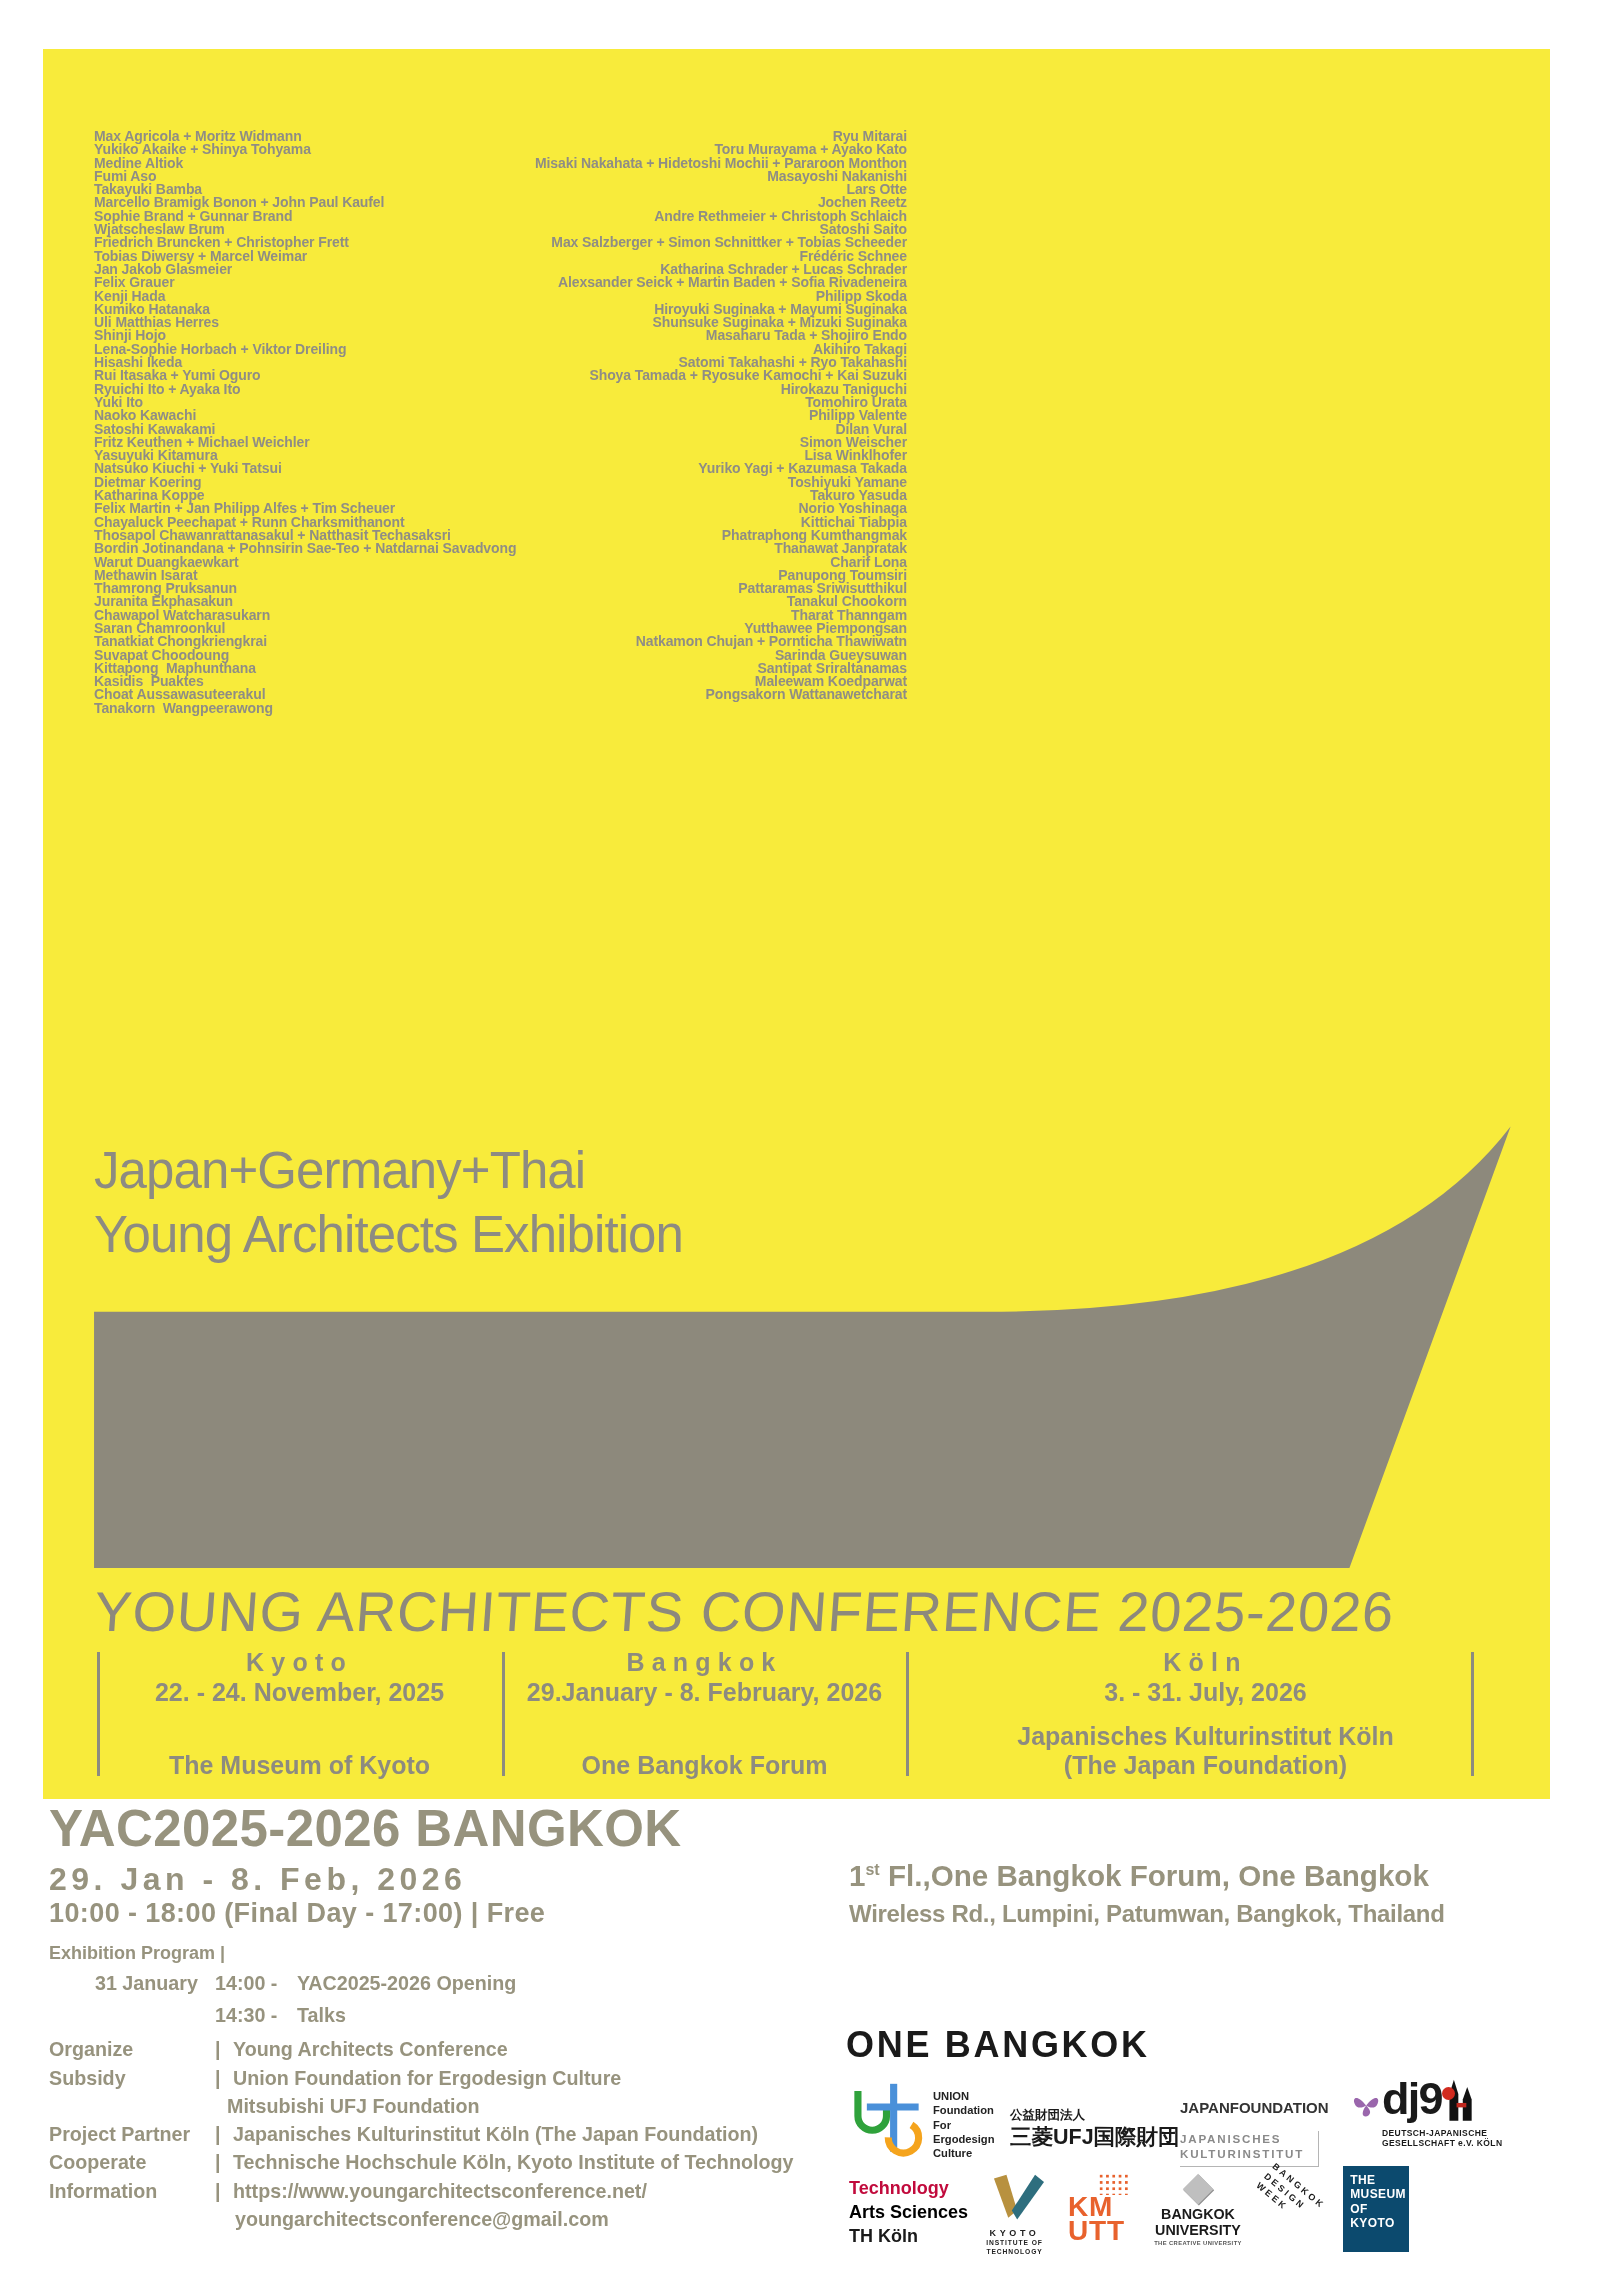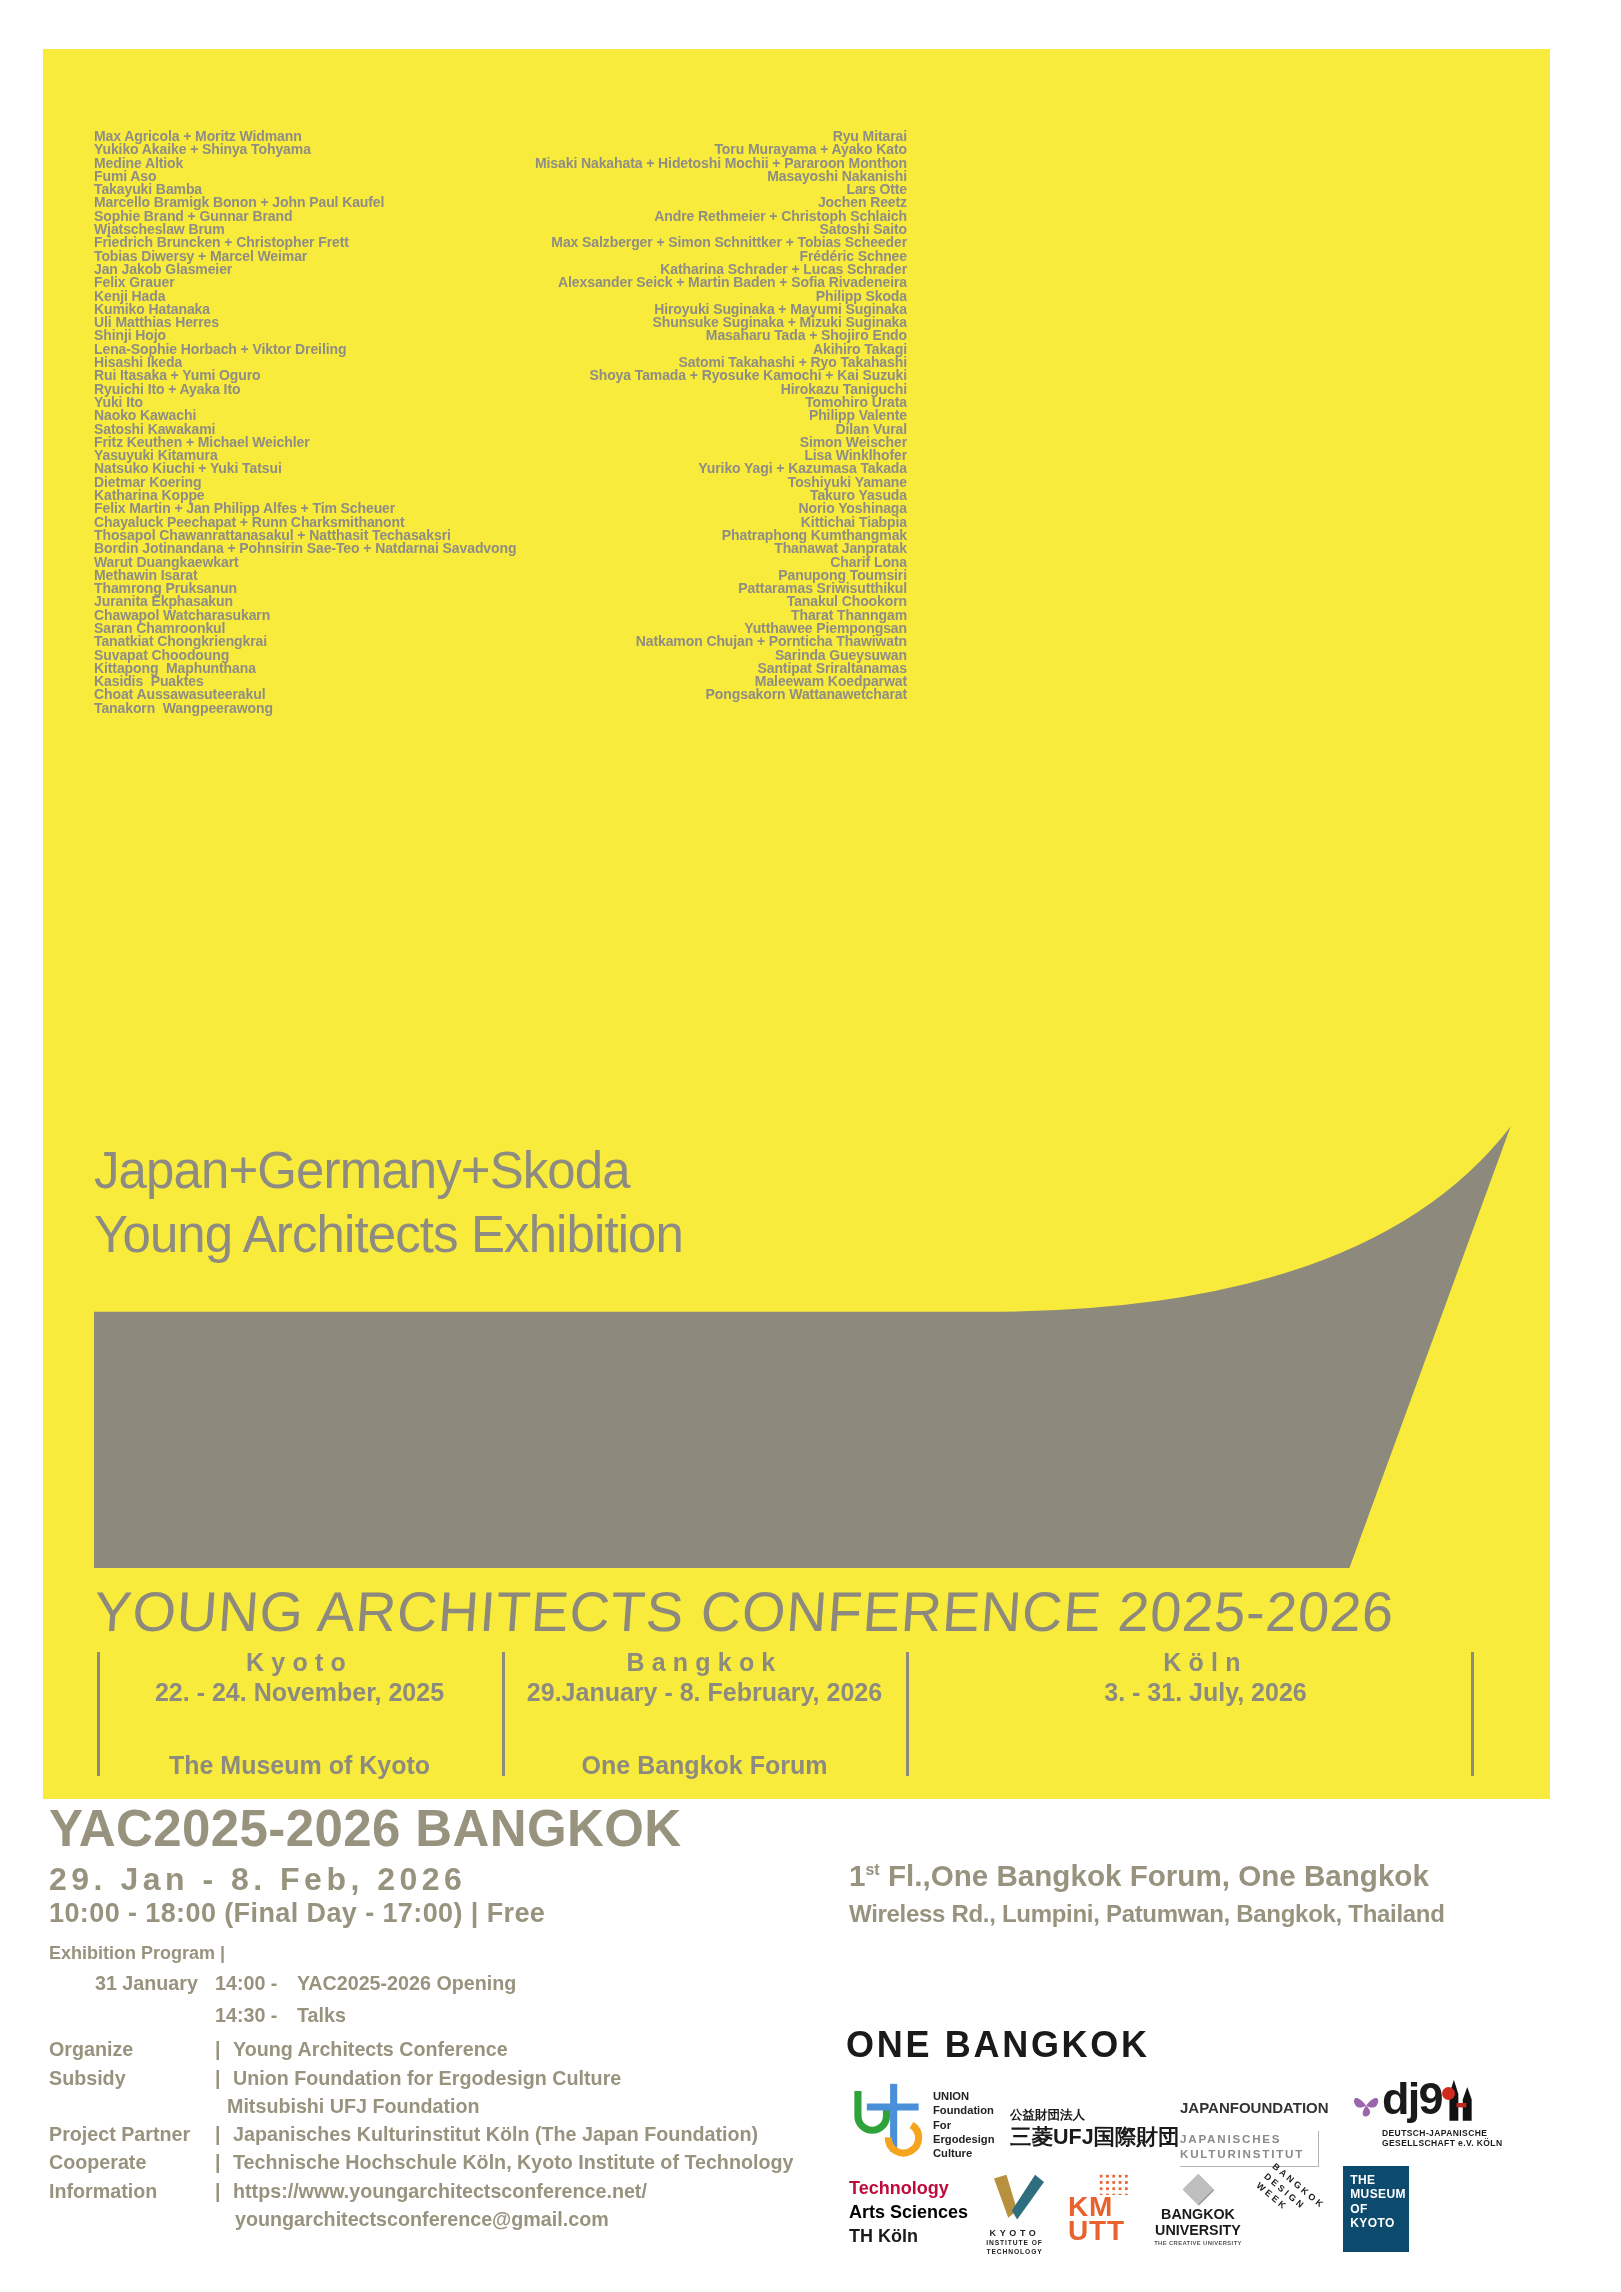--- a/index.html
+++ b/index.html
@@ -175,21 +175,21 @@
         <div class="nrow">Tharat Thanngam</div>
         <div class="nrow">Yutthawee Piempongsan</div>
         <div class="nrow">Natkamon Chujan + Pornticha Thawiwatn</div>
         <div class="nrow">Sarinda Gueysuwan</div>
         <div class="nrow">Santipat Sriraltanamas</div>
         <div class="nrow">Maleewam Koedparwat</div>
         <div class="nrow">Pongsakorn Wattanawetcharat</div>
       </div>
 
     <div class="title">
-      <div>Japan+Germany+Skoda</div>
+      <div>Japan+Germany+Thai</div>
       <div>Young Architects Exhibition</div>
     </div>
 
     <svg class="shape" viewBox="0 0 1683 1954" preserveAspectRatio="none">
       <path d="M57 1410 H1052 Q1480 1410 1639 1203 L1459 1696 H57 Z" fill="#8d897c"></path>
     </svg>
 
     <div class="conf-title">YOUNG ARCHITECTS CONFERENCE 2025-2026</div>
 
     <div class="vbar" style="left:54px;"></div>
@@ -207,20 +207,24 @@
     <div class="venue-col" style="left:459px;width:405px;">
       <span class="venue-city">Bangkok</span>
       <span>29.January - 8. February, 2026</span>
       <div class="venue-bottom">
         <span>One Bangkok Forum</span>
       </div>
     </div>
     <div class="venue-col" style="left:880px;width:565px;">
       <span class="venue-city">Köln</span>
       <span>3. - 31. July, 2026</span>
+      <div class="venue-bottom">
+        <div>Japanisches Kulturinstitut Köln</div>
+        <div>(The Japan Foundation)</div>
+      </div>
     </div>
   </div>
 
   <div class="f f-heading">YAC2025-2026 BANGKOK</div>
   <div class="f f-dates">29. Jan - 8. Feb, 2026</div>
   <div class="f f-hours">10:00 - 18:00 (Final Day - 17:00) | Free</div>
   <div class="f f-program-label">Exhibition Program |</div>
 
   <div class="f prog-date" style="top:1972px;">31 January</div>
   <div class="f prog-time" style="top:1972px;">14:00 -</div>

